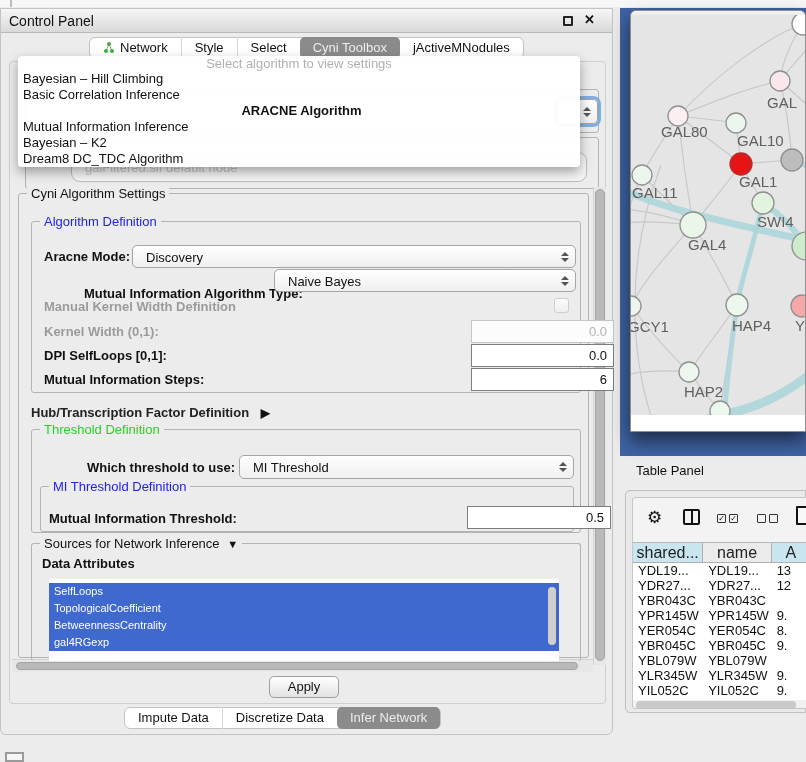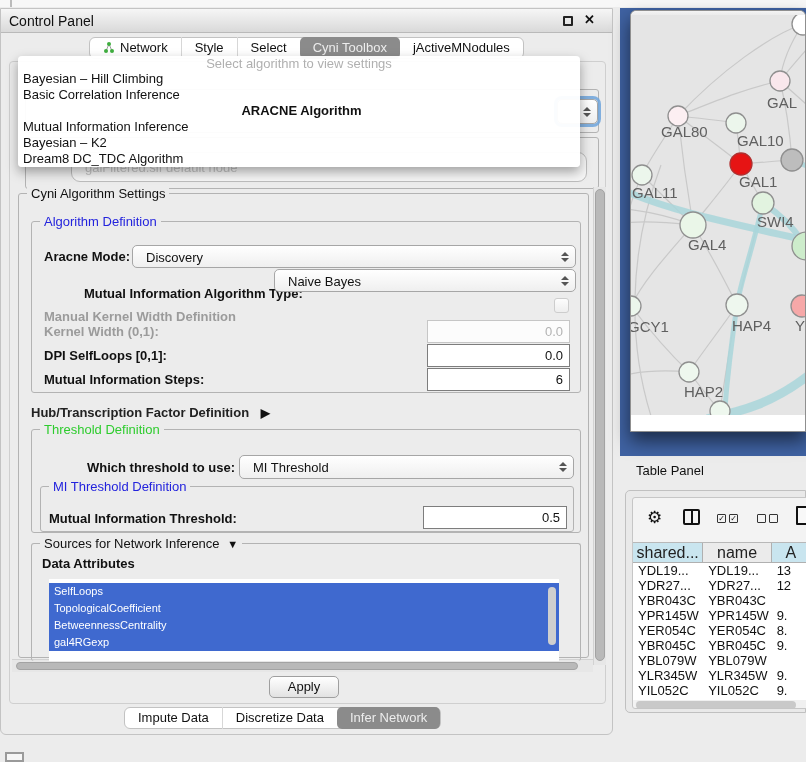--- a/index.html
+++ b/index.html
@@ -41,21 +41,21 @@
   .legend{position:absolute;top:-8px;left:8px;background:#ececec;padding:0 4px;font-size:13px;color:#111;white-space:nowrap;}
   .legend.blue{color:var(--legend-blue);}
   .legend.green{color:var(--legend-green);}
 
   
   .combo{position:absolute;background:linear-gradient(#ffffff,#efefef);border:1px solid #a6a6a6;border-radius:5px;font-size:13px;color:#111;}
   .combo .cval{position:absolute;left:13px;top:50%;transform:translateY(-50%);white-space:nowrap;}
   .stepper{position:absolute;right:6px;top:50%;transform:translateY(-50%);display:flex;flex-direction:column;align-items:center;gap:2px;}
   .tri-up{width:0;height:0;border-left:4px solid transparent;border-right:4px solid transparent;border-bottom:4px solid #555;}
   .tri-dn{width:0;height:0;border-left:4px solid transparent;border-right:4px solid transparent;border-top:4px solid #555;}
-  .field{position:absolute;background:#fff;border:1px solid #7d7d7d;font-size:13px;color:#111;text-align:right;padding-right:6px;}
+  .field{position:absolute;background:#fff;border:1px solid #7d7d7d;font-size:13px;color:#111;text-align:right;padding-right:6px;margin-left:44px;}
   .field.disabled{border:1px solid #c6c6c6;color:#b3b3b3;background:#fcfcfc;}
   .flabel{position:absolute;font-size:13px;font-weight:bold;color:#111;white-space:nowrap;}
   .flabel.gray{color:#9b9b9b;}
   .checkbox{position:absolute;width:15px;height:15px;border:1px solid #cdcdcd;border-radius:3px;background:linear-gradient(#fdfdfd,#eeeeee);}
 
   .dd-popup{left:18px;top:56px;width:562px;height:111px;background:rgba(255,255,255,0.96);border-radius:4px;box-shadow:0 5px 12px rgba(0,0,0,0.35);z-index:50;}
   .dd-head{height:15px;text-align:center;font-size:13px;color:#b0b0b0;line-height:15px;}
   .dd-item{height:16px;line-height:16px;font-size:13px;color:#111;padding-left:5px;white-space:nowrap;}
   .dd-selected{font-weight:bold;text-align:center;}
 
@@ -183,21 +183,21 @@
 
         <div class="flabel" style="left:12px;top:64px;margin-left:40px;">Mutual Information Algorithm Type:</div>
         <div class="combo" style="left:242px;top:47px;width:302px;height:23px;">
           <span class="cval">Naive Bayes</span>
           <span class="stepper">
               <span class="tri-up"></span>
               <span class="tri-dn"></span>
             </span>
         </div>
 
-        <div class="flabel gray" style="left:12px;top:87px;">Manual Kernel Width Definition</div>
+        <div class="flabel gray" style="left:12px;top:77px;">Manual Kernel Width Definition</div>
         <div class="checkbox" style="left:522px;top:76px;"></div>
 
         <div class="flabel gray" style="left:12px;top:102px;">Kernel Width (0,1):</div>
         <div class="field disabled" style="left:395px;top:98px;width:143px;height:23px;line-height:21px;">0.0</div>
 
         <div class="flabel" style="left:12px;top:126px;">DPI SelfLoops [0,1]:</div>
         <div class="field" style="left:395px;top:122px;width:143px;height:23px;line-height:21px;">0.0</div>
 
         <div class="flabel" style="left:12px;top:150px;">Mutual Information Steps:</div>
         <div class="field" style="left:395px;top:146px;width:143px;height:23px;line-height:21px;">6</div>

